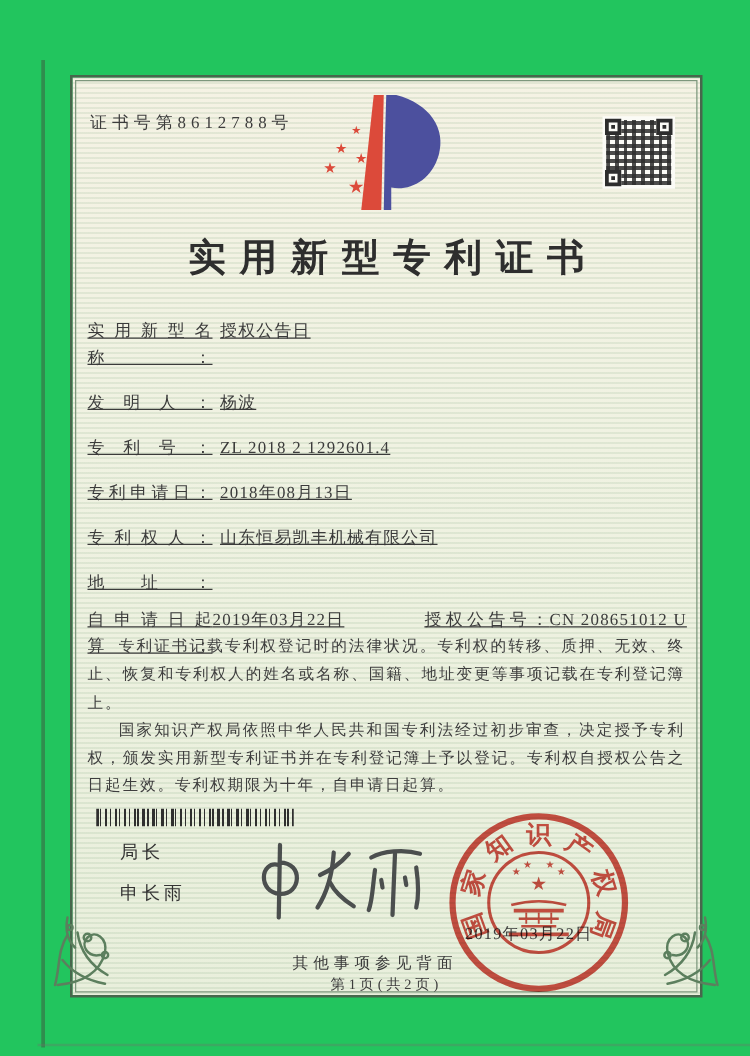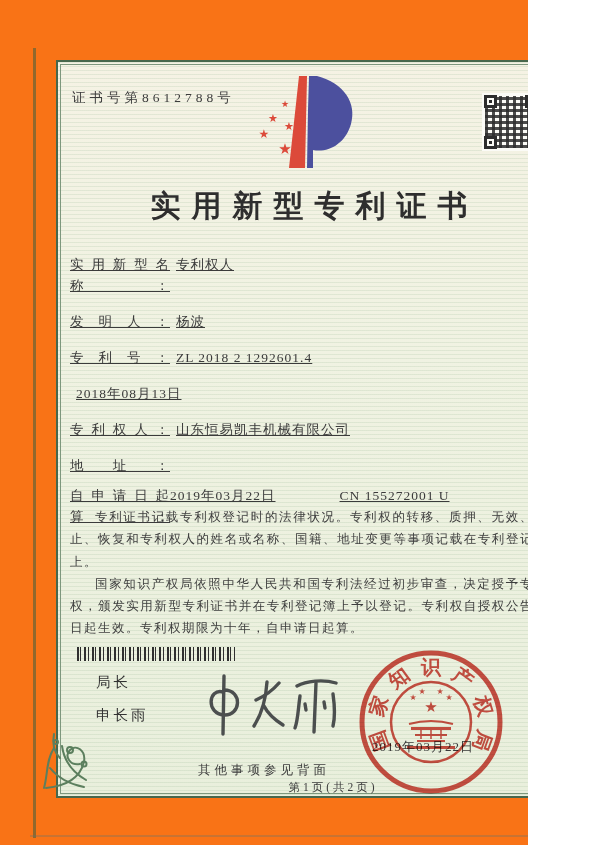--- a/index.html
+++ b/index.html
@@ -1,17 +1,17 @@
 <!DOCTYPE html>
 <html style="--border-green: #47674c; --seal-red: #cf4339; --logo-blue: #4c509e; --star-red: #dc4a3a; --text: #3b3b3b; --bg-outer: #f2eedd; --bg-inner: #ecf2e3;"><head>
 <meta charset="utf-8">
 <style>
   html,body{margin:0;padding:0;}
   body{width:600px;height:845px;font-family:"Liberation Serif","DejaVu Serif",serif;}
-  .sheet{position:relative;width:528px;height:845px;background:#f97316;overflow:hidden;}
+  .sheet{position:relative;width:600px;height:845px;background:#22c55e;overflow:hidden;}
   .scan-edge-left{position:absolute;left:33px;top:48px;width:3px;height:790px;background:rgba(60,95,65,.55);}
   .scan-edge-bottom{position:absolute;left:30px;top:835px;width:570px;height:2px;background:rgba(110,115,105,.35);}
 
   .cert{position:absolute;left:56px;top:60px;width:502px;height:734px;
     border:2px solid #47674c;
     background:
       repeating-linear-gradient(180deg, rgba(130,170,130,.16) 0 1px, rgba(255,255,255,0) 1px 4px),
       linear-gradient(180deg,#f5f2e4 0%,#f0f2e2 40%,#e9efdc 100%);}
   .cert::before{content:"";position:absolute;inset:2px;border:1px solid #7d977d;pointer-events:none;}
 
@@ -46,21 +46,21 @@
     background:repeating-linear-gradient(90deg,#2f2f2f 0 2px,transparent 2px 3px,#2f2f2f 3px 4px,
       transparent 4px 7px,#2f2f2f 7px 9px,transparent 9px 11px,#2f2f2f 11px 12px,transparent 12px 15px);}
 
   .director{position:absolute;left:38px;top:604px;font-size:14.5px;color:#333;letter-spacing:3px;line-height:33px;}
   .sig{position:absolute;left:135px;top:606px;}
 
   .seal-date{position:absolute;left:314px;top:676px;font-size:13px;color:#3a3a3a;letter-spacing:1px;}
   .seal{position:absolute;left:299px;top:586px;mix-blend-mode:multiply;opacity:.92;pointer-events:none;}
 
   .page-info{position:absolute;left:0;top:718px;width:100%;text-align:center;font-size:11.5px;
-    color:#3c3c3c;letter-spacing:3px;margin-left:24px;}
+    color:#3c3c3c;letter-spacing:3px;}
 
   .ornament{position:absolute;}
   .orn-bl{left:38px;top:688px;}
   .orn-br{left:455px;top:688px;transform:scaleX(-1);}
 
   .back-note{position:absolute;left:0;top:762px;width:100%;text-align:center;font-size:12.5px;
     color:#3a3a3a;letter-spacing:4px;}
 </style>
 </head>
 <body>
@@ -89,45 +89,47 @@
       <div class="finder f-tl"></div>
       <div class="finder f-tr"></div>
       <div class="finder f-bl"></div>
     </div>
 
     <h1 class="title">实用新型专利证书</h1>
 
     <div class="fields">
       <div class="frow">
         <span class="flabel">实用新型名称：</span>
-        <span class="fvalue">专利权人</span>
+        <span class="fvalue">授权公告日</span>
       </div>
       <div class="frow">
         <span class="flabel">发明人：</span>
         <span class="fvalue">杨波</span>
       </div>
       <div class="frow">
         <span class="flabel">专利号：</span>
         <span class="fvalue">ZL 2018 2 1292601.4</span>
       </div>
       <div class="frow">
+        <span class="flabel">专利申请日：</span>
         <span class="fvalue">2018年08月13日</span>
       </div>
       <div class="frow">
         <span class="flabel">专利权人：</span>
         <span class="fvalue">山东恒易凯丰机械有限公司</span>
       </div>
       <div class="frow addr">
         <span class="flabel">地址：</span>
       </div>
       <div class="frow grant">
         <span class="flabel">自申请日起算：</span>
         <span>2019年03月22日</span>
         <span class="grant-gap"></span>
-        <span>CN 155272001 U</span>
+        <span class="flabel">授权公告号：</span>
+        <span>CN 208651012 U</span>
       </div>
     </div>
 
     <div class="paras">
       <p>专利证书记载专利权登记时的法律状况。专利权的转移、质押、无效、终止、恢复和专利权人的姓名或名称、国籍、地址变更等事项记载在专利登记簿上。</p>
       <p>国家知识产权局依照中华人民共和国专利法经过初步审查，决定授予专利权，颁发实用新型专利证书并在专利登记簿上予以登记。专利权自授权公告之日起生效。专利权期限为十年，自申请日起算。</p>
     </div>
 
     <div class="barcode"></div>
 

